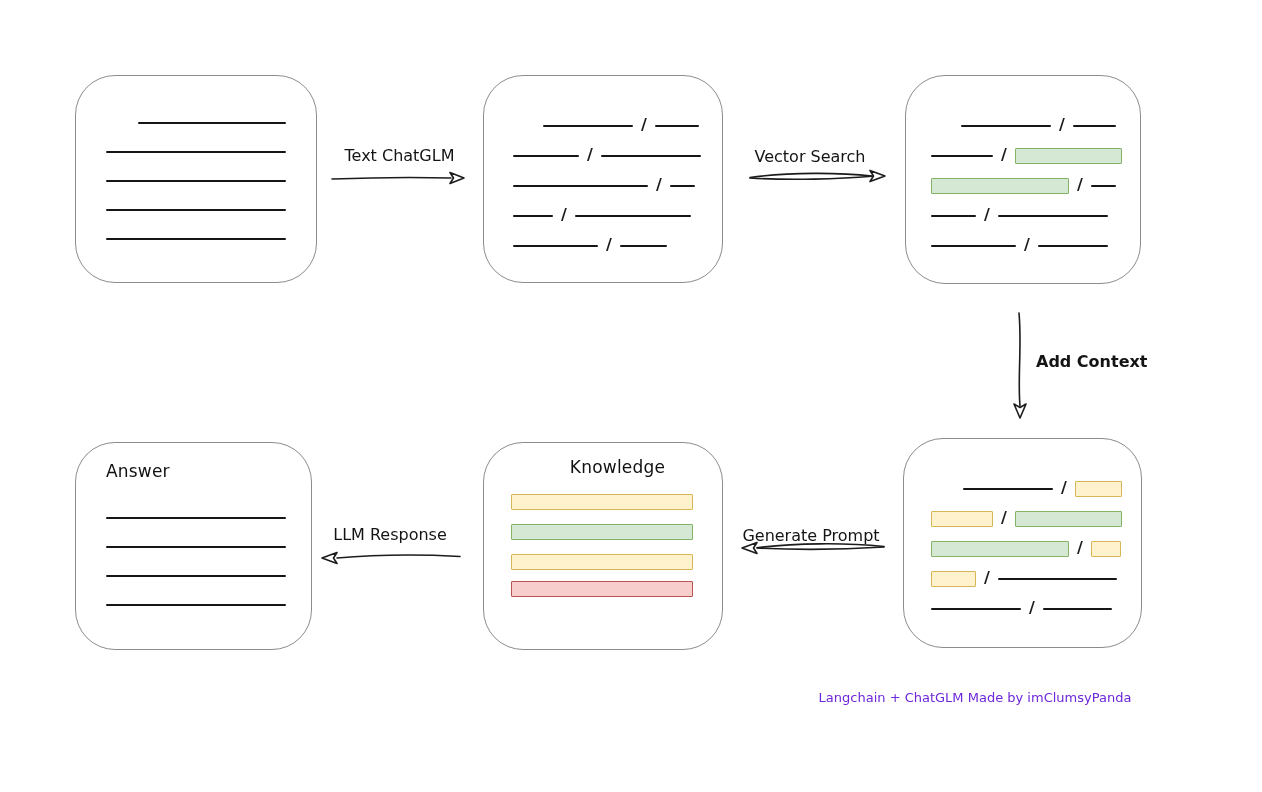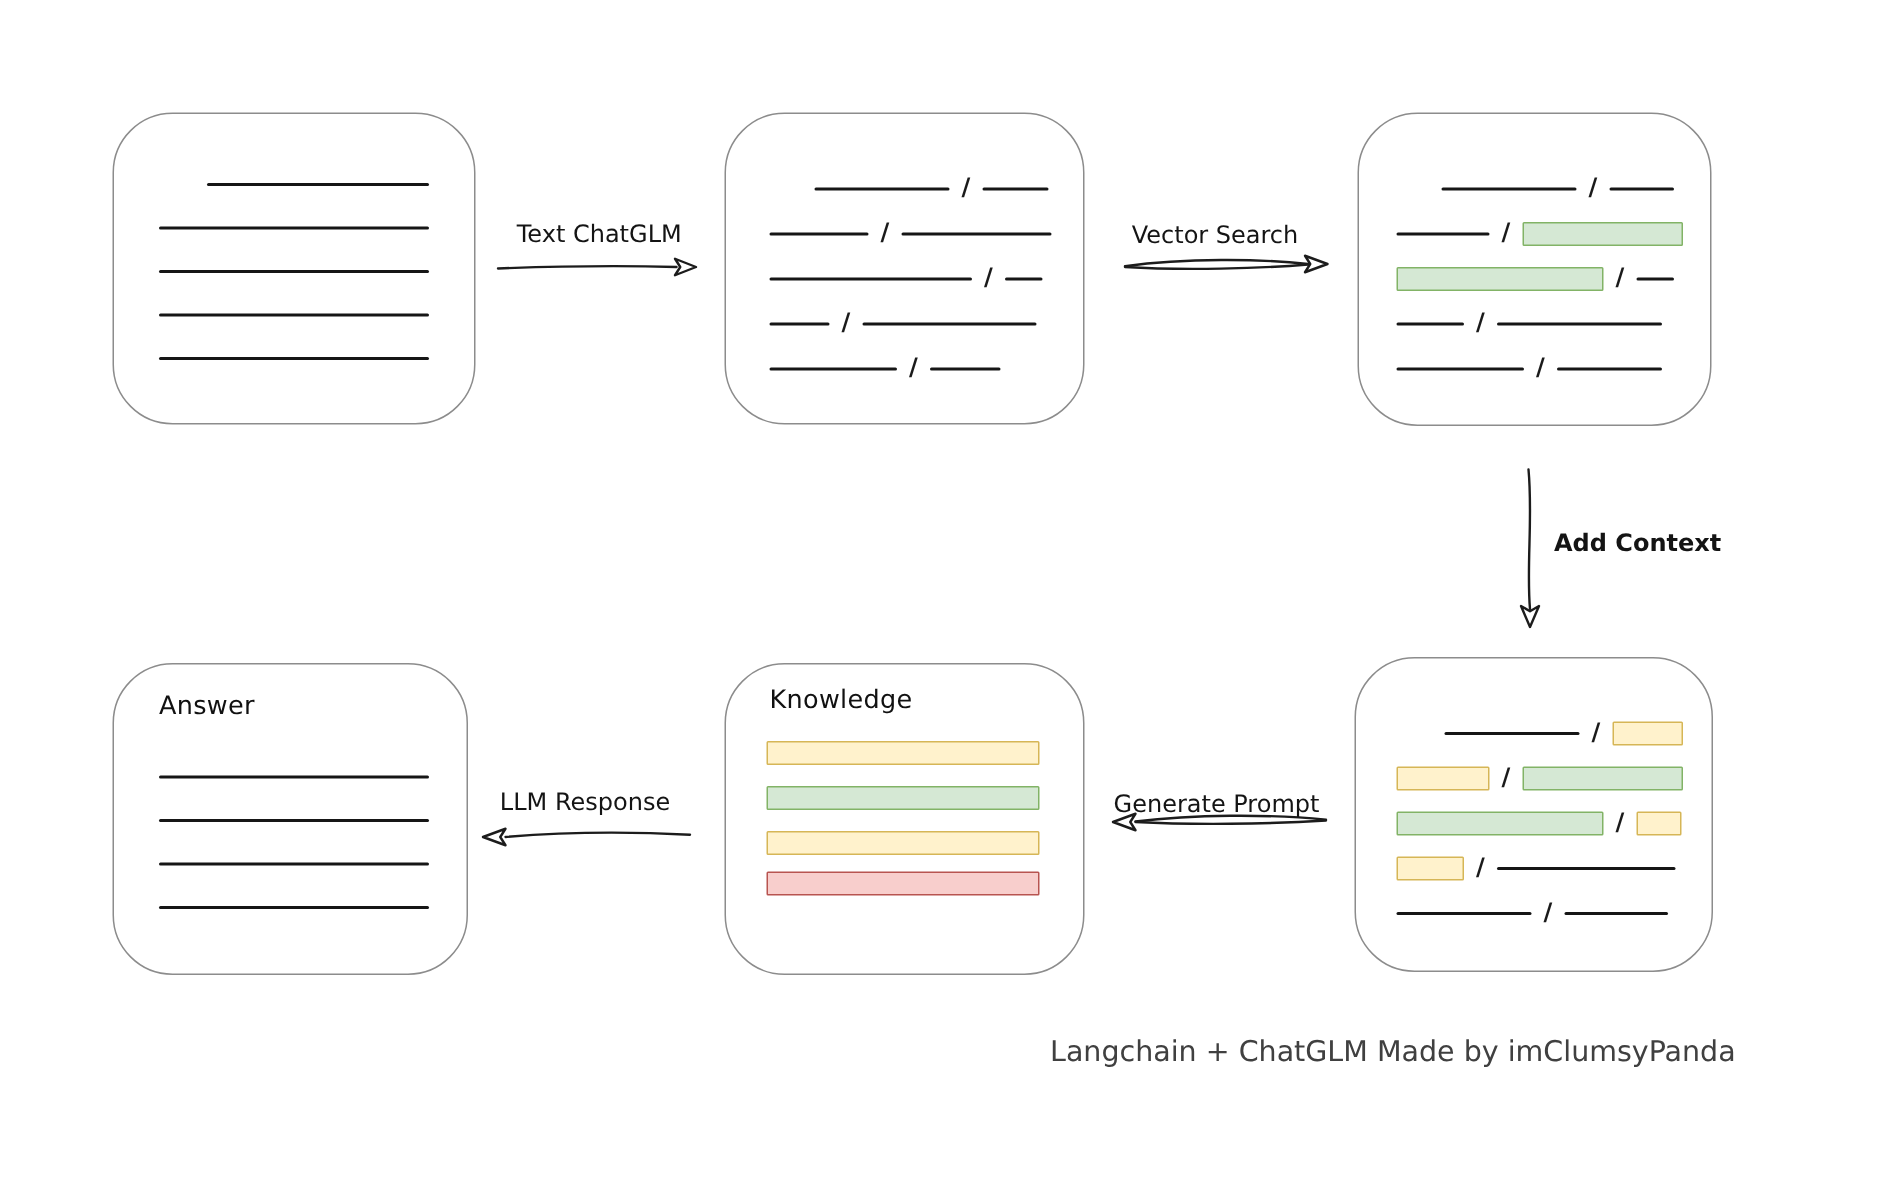--- a/index.html
+++ b/index.html
@@ -26,21 +26,21 @@
   }
   .hlines{}
   .hline-row{height:29px;display:flex;align-items:center;}
   .hline{height:2px;background:#161616;border-radius:1px;}
   .arrow-label{
     position:absolute;font-size:16px;text-align:center;white-space:nowrap;color:#141414;
   }
   .box-heading{font-size:17px;color:#111111;letter-spacing:.2px;}
   .bar{height:16px;box-sizing:border-box;border-radius:1px;width:182px;}
   .caption{
-    position:absolute;font-size:19px;color:#404040;text-align:left;white-space:nowrap;
+    position:absolute;font-size:13px;color:#6d28d9;text-align:center;white-space:nowrap;
   }
   svg.arrows{position:absolute;left:0;top:0;pointer-events:none;}
 </style>
 </head>
 <body>
 
 <div class="canvas">
 
   <div class="box" style="left:75px;top:75px;width:242px;height:208px;">
     <div class="hlines" style="padding-top:32px;padding-left:30px;">
@@ -145,21 +145,21 @@
           <div class="seg seg-line" style="width: 119px;"></div>
         </div>
         <div class="seg-row">
           <div class="seg seg-line" style="width: 90px;"></div>
           <span class="slash">/</span>
           <div class="seg seg-line" style="width: 69px;"></div>
         </div>
       </div>
   </div>
 
-  <div class="box" style="left:483px;top:442px;width:240px;height:208px;">
+  <div class="box" style="left:483px;top:442px;width:240px;height:208px;text-align:center;">
     <div style="padding-left:27px;">
       <div class="box-heading" style="margin:14px 0 0 2px;">Knowledge</div>
       <div>
           <div class="bar seg-yellow" style="margin-top: 17px;"></div>
           <div class="bar seg-green" style="margin-top: 14px;"></div>
           <div class="bar seg-yellow" style="margin-top: 14px;"></div>
         </div>
       <div>
           <div class="bar seg-red" style="margin-top: 11px;"></div>
         </div>

